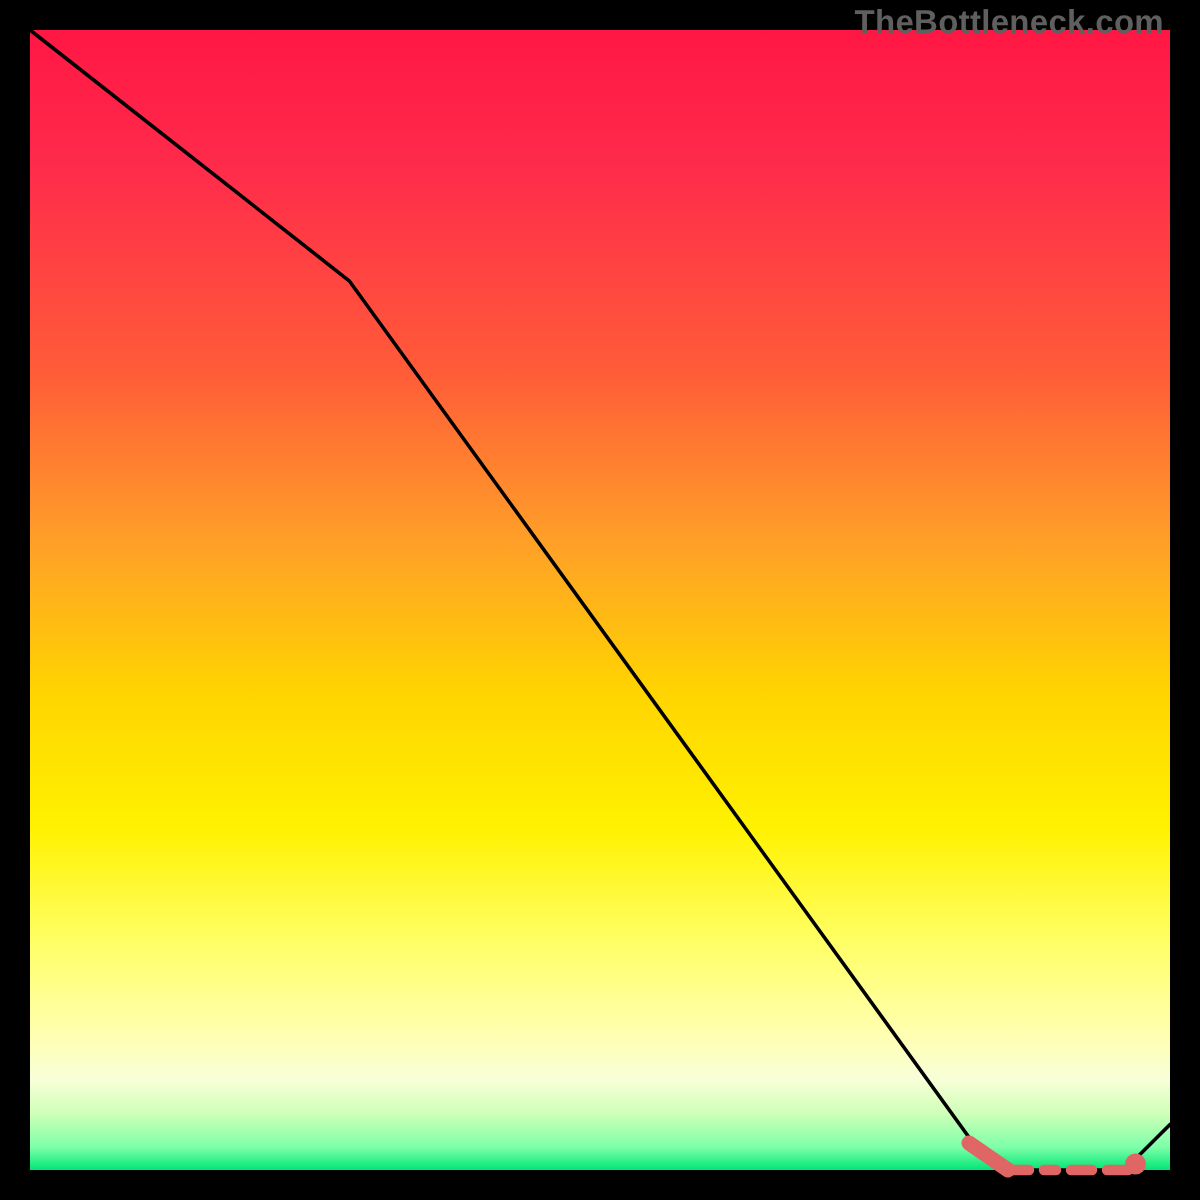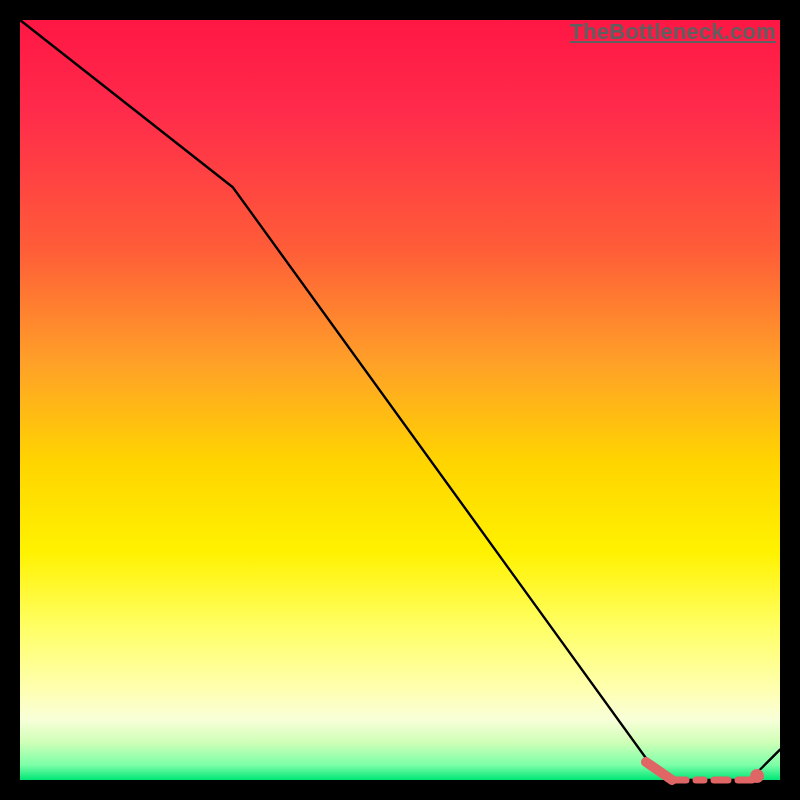--- a/index.html
+++ b/index.html
@@ -27,27 +27,26 @@
       #ffff66 80%,
       #ffffb0 88%,
       #f8ffd8 92%,
       #d0ffb8 95%,
       #7dffa8 98%,
       #00e676 100%
     );
   }
   .watermark {
     position: absolute;
-    top: 21px;
+    top: 4px;
     right: 24px;
     font: 600 22px/1 -apple-system, Helvetica, Arial, sans-serif;
     color: #5f5f5f;
     letter-spacing: 0.2px;
     user-select: none;
-    text-decoration: underline;
   }
   svg.curve {
     position: absolute;
     left: 0; top: 0;
     width: 100%; height: 100%;
     overflow: visible;
   }
   .line-main {
     fill: none;
     stroke: #000;

